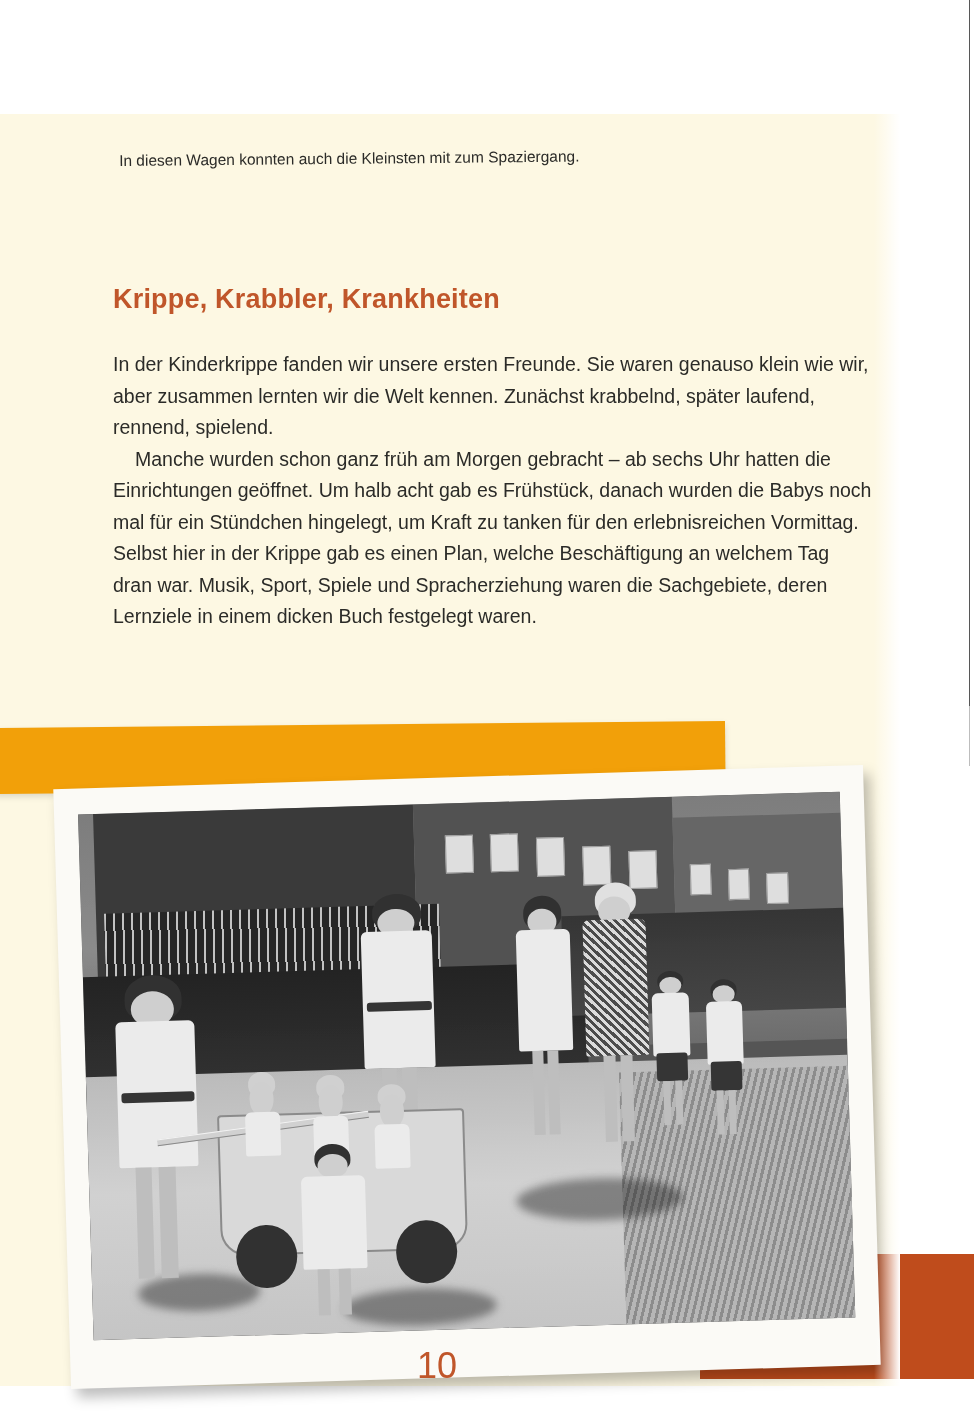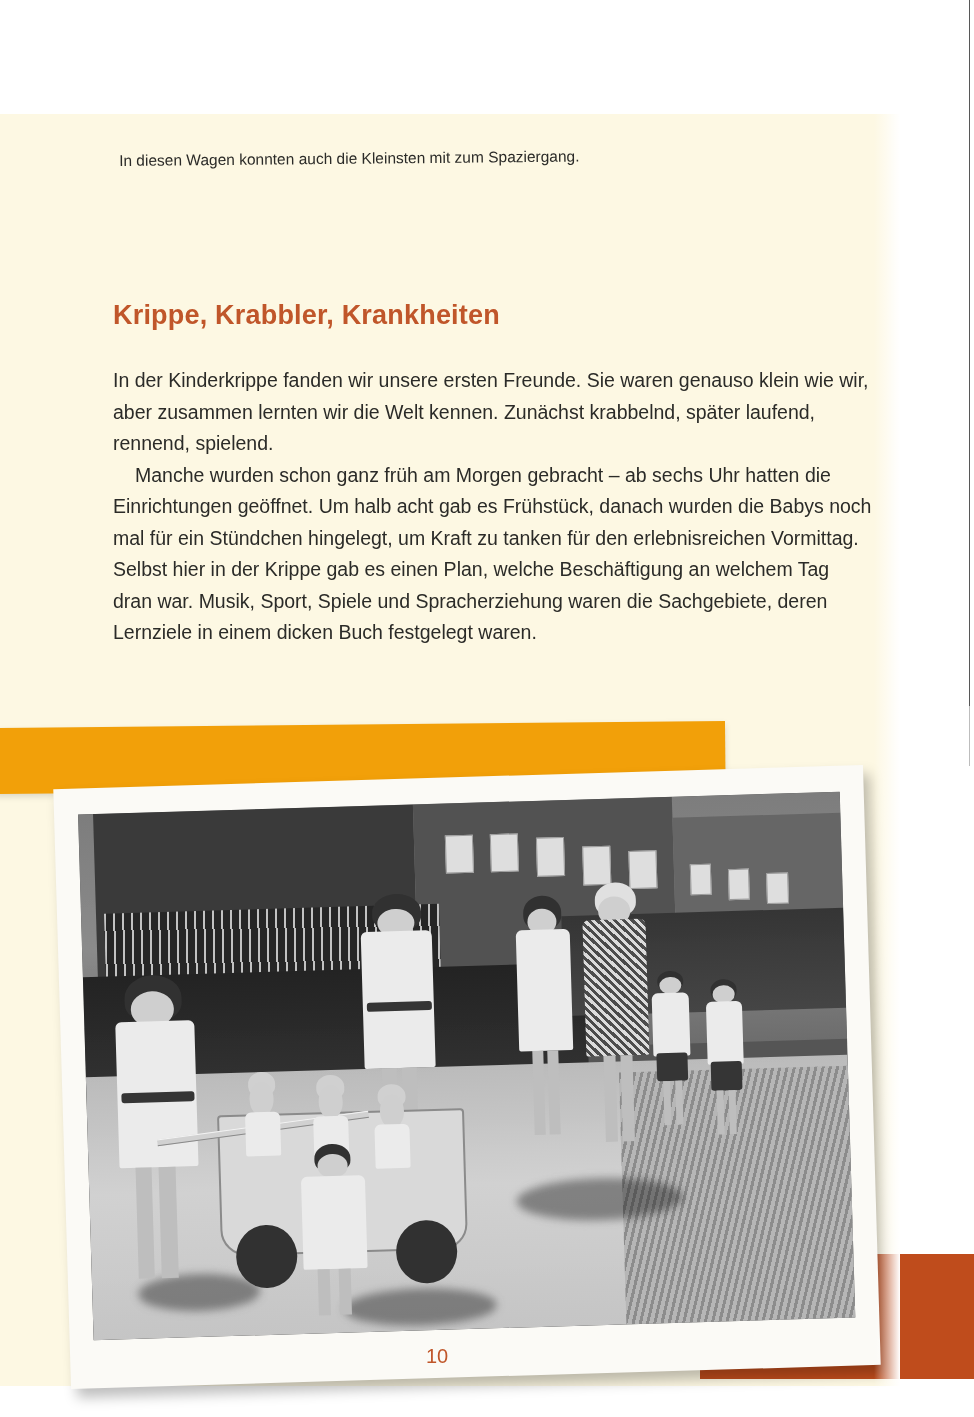--- a/index.html
+++ b/index.html
@@ -53,21 +53,21 @@
   }
 
   
   .content {
     position: absolute;
     left: 113px;
     top: 170px;
     width: 760px;
   }
   .headline {
-    margin: 16px 0 34px 0;
+    margin: 0 0 34px 0;
     font-size: 27px;
     font-weight: bold;
     color: #c0562a;
     letter-spacing: .2px;
   }
   .body-copy {
     margin: 0;
     font-size: 19.5px;
     line-height: 31.5px;
     color: #2b2b28;
@@ -207,21 +207,21 @@
     position:absolute; background:#39372f; border-radius:50%;
   }
 
   
   .page-number {
     position: absolute;
     left: 0;
     top: 1345px;
     width: 874px;
     text-align: center;
-    font-size: 20px;
+    font-size: 36px;
     color: #c0562a;
   }
 </style>
 </head>
 <body>
 
 <div class="page-sheet">
 
   <div class="content">
     <h1 class="headline">Krippe, Krabbler, Krankheiten</h1>

